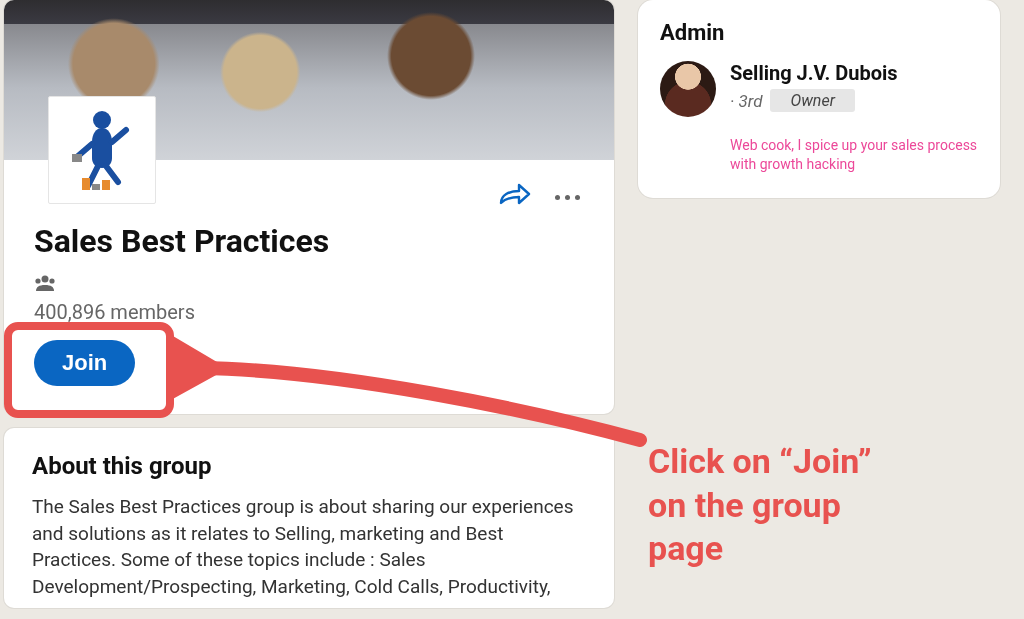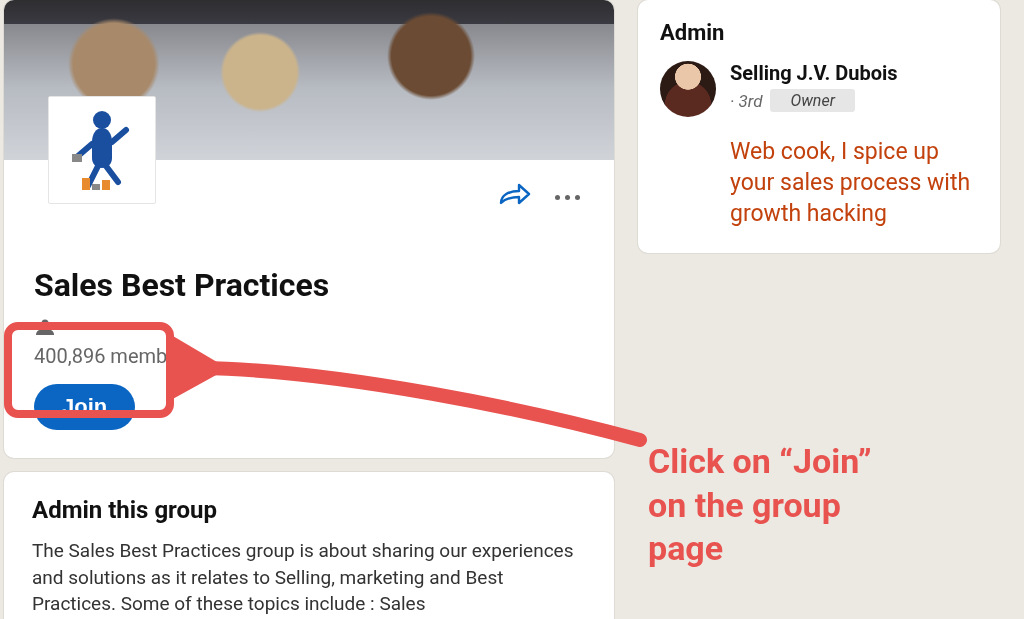--- a/index.html
+++ b/index.html
@@ -57,21 +57,21 @@
     align-items: center;
     gap: 24px;
     padding: 18px 34px 0 0;
     height: 56px;
   }
   .share-icon { color: #0a66c2; }
   .dots { display: flex; gap: 5px; }
   .dots span {
     width: 5px; height: 5px; border-radius: 50%; background: #666;
   }
-  .group-body { padding: 6px 30px 28px 30px; margin-top: 44px; }
+  .group-body { padding: 6px 30px 28px 30px; }
   .group-title {
     font-size: 32px;
     font-weight: 700;
     color: #111;
     margin-bottom: 14px;
   }
   .group-meta {
     display: flex;
     align-items: center;
     gap: 10px;
@@ -113,21 +113,21 @@
     color: #111;
     margin-bottom: 14px;
   }
   .about-text {
     font-size: 19px;
     color: #333;
     line-height: 1.4;
   }
 
   
-  .admin-card { padding: 20px 22px 24px 22px; }
+  .admin-card { padding: 20px 22px 24px 22px; border-radius: 15px; }
   .admin-heading {
     font-size: 22px;
     font-weight: 700;
     color: #111;
     margin-bottom: 16px;
   }
   .admin-row { display: flex; gap: 14px; }
   .avatar {
     width: 56px; height: 56px; border-radius: 50%;
     background: radial-gradient(circle at 50% 28%, #e9c7a8 0 26%, transparent 27%),
@@ -152,22 +152,22 @@
     font-style: italic;
   }
   .owner-badge {
     background: #e6e6e6;
     color: #444;
     padding: 2px 20px;
     font-size: 16px;
     border-radius: 3px;
   }
   .admin-bio {
-    color: #c2410c;
-    font-size: 23px;
+    color: #ec4899;
+    font-size: 14px;
     line-height: 1.35;
   }
 
   
   .arrow-svg {
     position: absolute;
     left: 170px;
     top: 310px;
     pointer-events: none;
   }
@@ -225,21 +225,21 @@
             <circle cx="18" cy="7" r="2.6" fill="#666"></circle>
             <path d="M2 17 C2 13 5 11 11 11 C17 11 20 13 20 17 Z" fill="#666"></path>
           </svg>
         </div>
         <div class="members">400,896 members</div>
         <button class="join-btn">Join</button>
       </div>
     </div>
 
     <div class="card about-card">
-      <h2 class="about-title">Admin this group</h2>
+      <h2 class="about-title">About this group</h2>
       <p class="about-text">The Sales Best Practices group is about sharing our experiences and solutions as it relates to Selling, marketing and Best Practices. Some of these topics include : Sales Development/Prospecting,  Marketing, Cold Calls, Productivity,</p>
     </div>
   </div>
 
   <div class="side-col">
     <div class="card admin-card">
       <div class="admin-heading">Admin</div>
       <div class="admin-row">
         <div class="avatar"></div>
         <div class="admin-info">

